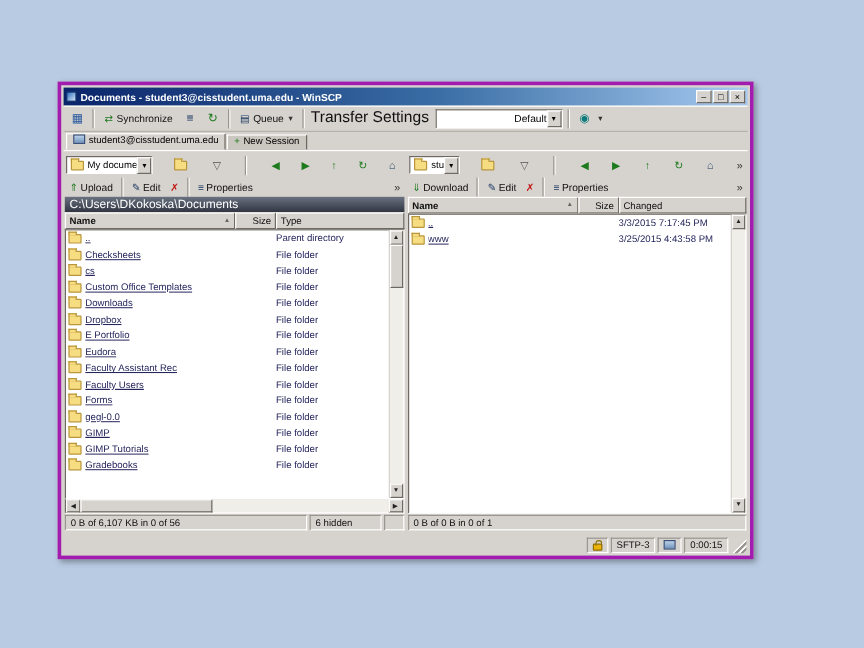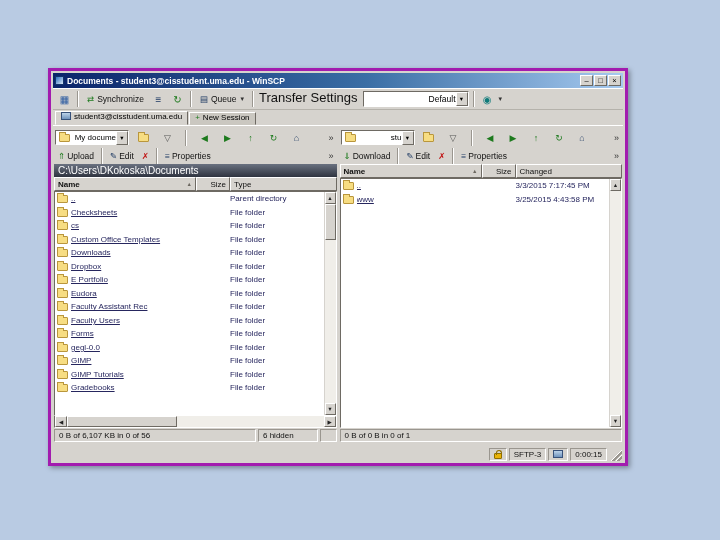--- a/index.html
+++ b/index.html
@@ -65,21 +65,21 @@
   .tab {
     height: 14px; display: flex; align-items: flex-start; gap: 3px; padding: 0 5px;
     font-size: 8px; background: #d6d3ce;
     border: 1px solid; border-color: #fff #6e6a63 transparent #fff;
   }
   .tab.inactive { height: 13px; background: #cac7c0; }
   .pc { width: 10px; height: 8px; border: 1px solid #37517a; background: linear-gradient(#bcd3ea,#6f93bd); flex: 0 0 auto; }
   
   .panels { flex: 1; display: flex; gap: 3px; padding: 2px 1px; min-height: 0; }
   .panel { flex: 1; display: flex; flex-direction: column; min-width: 0; }
-  .combo-row { flex: 0 0 19px; display: flex; align-items: center; gap: 8px; padding: 0 1px; }
+  .combo-row { flex: 0 0 19px; display: flex; align-items: center; gap: 18px; padding: 0 1px; }
   .drive-combo { width: 74px; height: 15px; font-size: 8px; }
   .mini-ti { width: 15px; height: 15px; display: inline-flex; align-items: center; justify-content: center; font-size: 9px; }
   .chev-end { margin-left: auto; font-size: 9px; color: #333; padding-right: 2px; }
   .action-row { flex: 0 0 17px; display: flex; align-items: center; gap: 2px; font-size: 8.5px; padding: 0 1px; color: #111; }
   .act { display: inline-flex; align-items: center; gap: 2px; padding: 1px 3px; }
   .pathbar {
     flex: 0 0 13px; background: linear-gradient(#6a7180,#2f3440);
     color: #fff; font-size: 10px; display: flex; align-items: center; padding: 0 4px;
     white-space: nowrap; overflow: hidden;
   }

